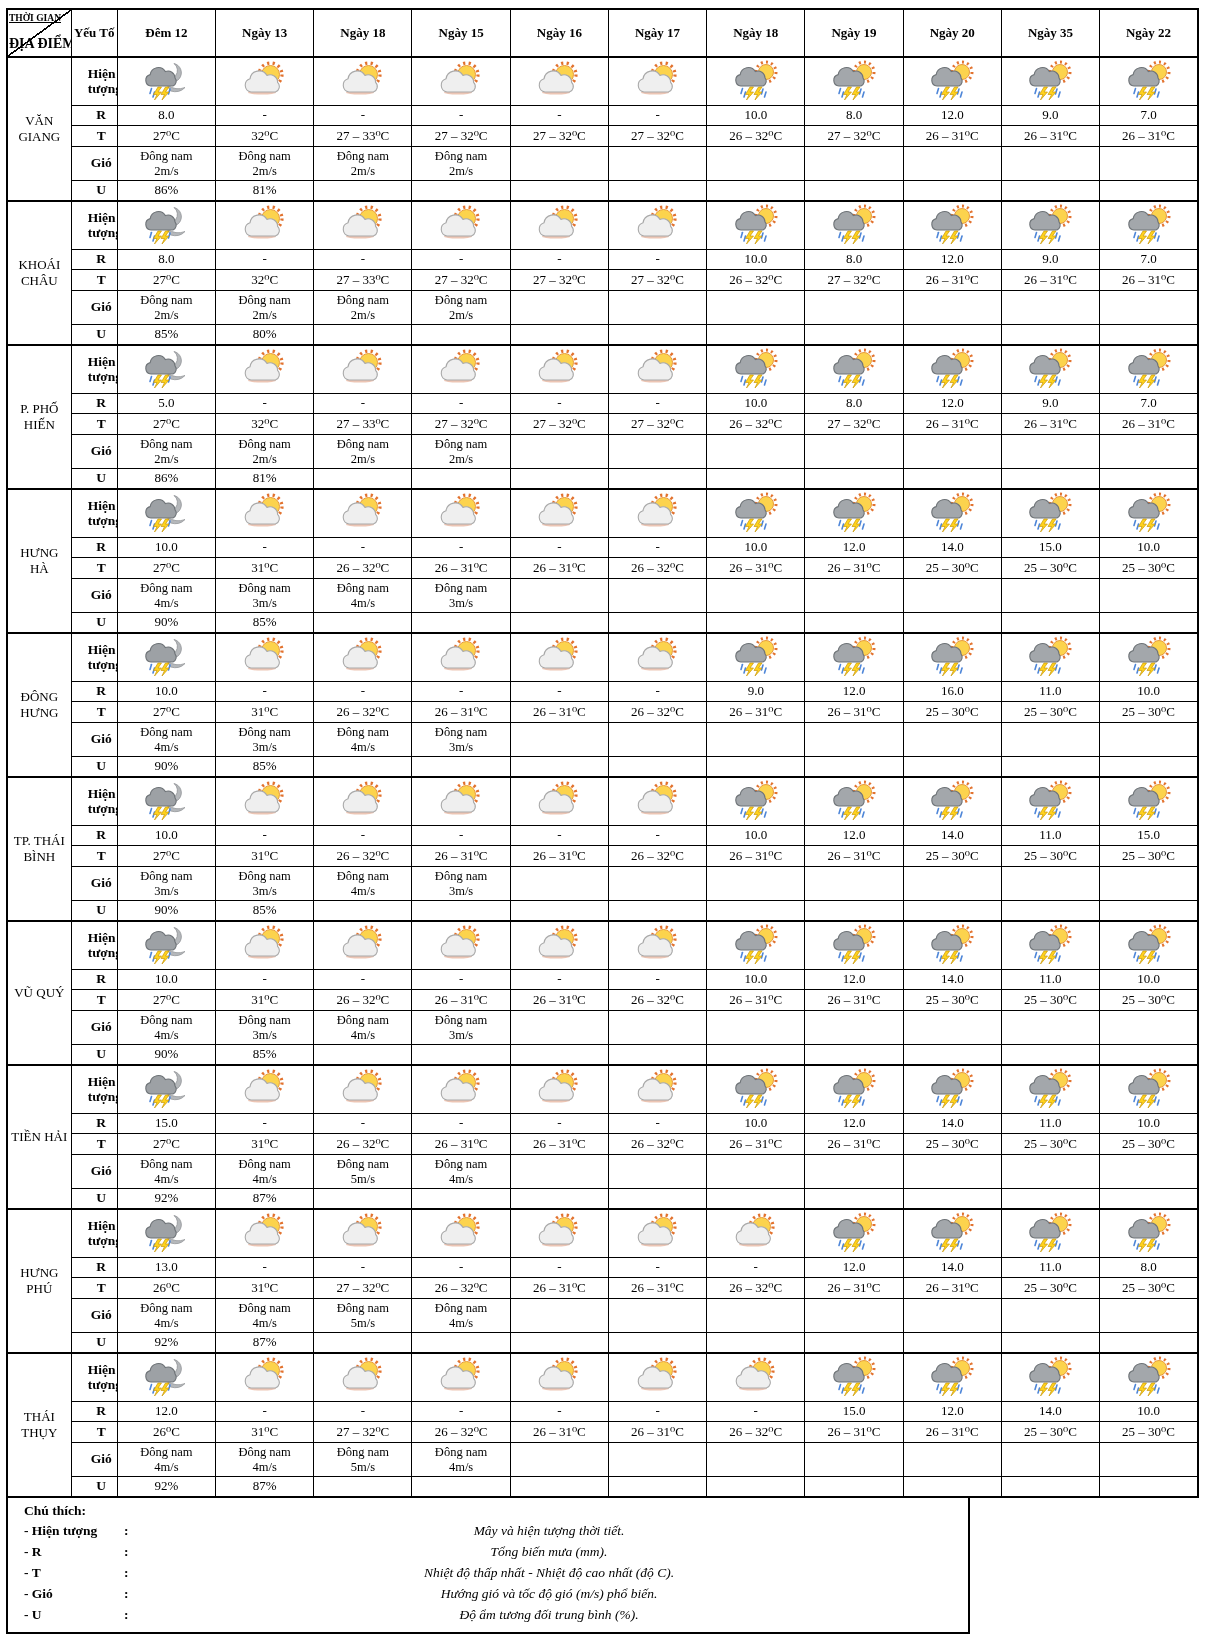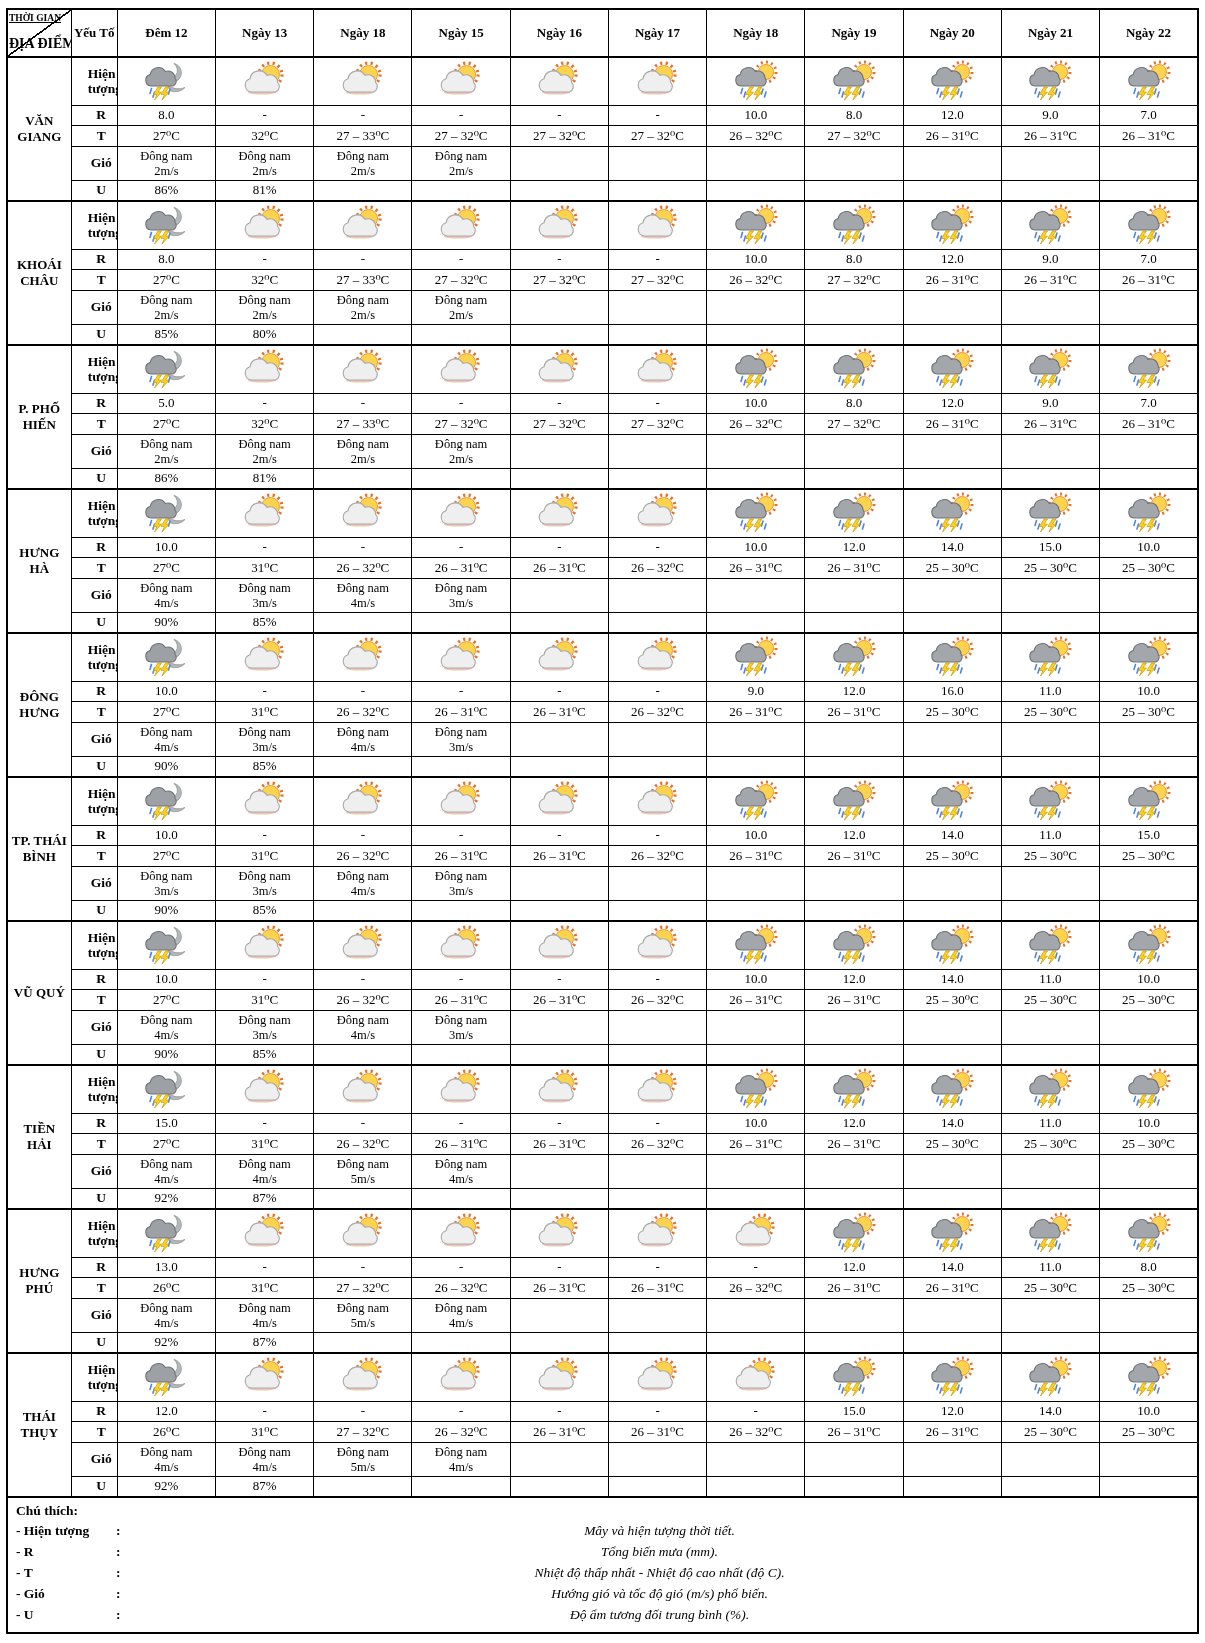--- a/index.html
+++ b/index.html
@@ -13,35 +13,35 @@
   }
   col.c-loc { width:64px; } col.c-factor { width:46px; } col.c-day { width:98px; }
 
   thead th { height:46px; font-weight:bold; font-size:13.5px; }
   .corner { position:relative; padding:0; }
   .corner .diag { position:absolute; inset:0;
     background:linear-gradient(to bottom right, transparent calc(50% - 0.8px), #000 calc(50% - 0.8px), #000 calc(50% + 0.8px), transparent calc(50% + 0.8px)); }
   .corner .top-label { position:absolute; top:3px; left:1px; font-size:9.5px; font-weight:bold; text-decoration:underline; white-space:nowrap; }
   .corner .bottom-label { position:absolute; bottom:4px; left:1px; font-size:14px; font-weight:bold; white-space:nowrap; }
 
-  td.loc-cell { font-weight:bold; font-size:13px; line-height:1.25; }
+  td.loc-cell { font-weight:normal; font-size:13px; line-height:1.25; }
   th.factor-cell { font-weight:bold; font-size:13.5px; line-height:1.1;padding-left:16px; }
   tr.icons-row th, tr.icons-row td { height:47px; }
   tr.r-row th, tr.r-row td { height:19px; }
   tr.t-row th, tr.t-row td { height:20px; }
   tr.gio-row th, tr.gio-row td { height:33px; }
   tr.gio-row td { white-space:pre-line; font-size:12.5px; }
   tr.u-row th, tr.u-row td { height:19px; }
   tr.block-start th, tr.block-start td { border-top:2px solid #000; }
   thead tr th { border-bottom:2px solid #000; }
 
   .icon { display:inline-block; line-height:0; }
 
-  .legend { width:1193px; box-sizing:border-box; border:2px solid #000; border-top:none; background:#fff;
-            padding:5px 10px 6px 8px; font-size:13.5px; }
+  .legend { width:964px; box-sizing:border-box; border:2px solid #000; border-top:none; background:#fff;
+            padding:5px 10px 6px 16px; font-size:13.5px; }
   .legend-title { font-weight:bold; margin-bottom:2px; }
   .legend-item { display:grid; grid-template-columns:100px 16px auto; line-height:1.55; }
   .legend-item .lbl { font-weight:bold; }
   .legend-item .col { font-weight:bold; }
   .legend-item .dsc { font-style:italic;text-align:center; }
 </style>
 </head>
 <body>
 
 <div class="page">
@@ -71,21 +71,21 @@
           <th class="factor-head">Yếu Tố</th>
           <th class="day-head">Đêm 12</th>
           <th class="day-head">Ngày 13</th>
           <th class="day-head">Ngày 18</th>
           <th class="day-head">Ngày 15</th>
           <th class="day-head">Ngày 16</th>
           <th class="day-head">Ngày 17</th>
           <th class="day-head">Ngày 18</th>
           <th class="day-head">Ngày 19</th>
           <th class="day-head">Ngày 20</th>
-          <th class="day-head">Ngày 21</th>
+          <th class="day-head">Ngày 35</th>
           <th class="day-head">Ngày 22</th>
         </tr>
       </thead>
     <tbody id="forecast-body">
         <tr class="icons-row block-start">
           <td class="loc-cell" rowspan="5">VĂN GIANG</td>
           <th class="factor-cell">Hiện tượng</th>
           <td class="icon-cell"><span class="icon"><svg width="46" height="40" viewBox="0 0 46 40">
                 <path d="M31 3.5 a9.5 9.5 0 1 1 -10.5 13.8 a8 8 0 1 0 10.5 -13.8" fill="#B5B8BB" stroke="#8E9194" stroke-width="0.8"></path>
                 <path d="M24 25 q9 6 18 2.5 q-5.5 6 -14.5 3.5 z" fill="#B5B8BB" stroke="#8E9194" stroke-width="0.7"></path>

